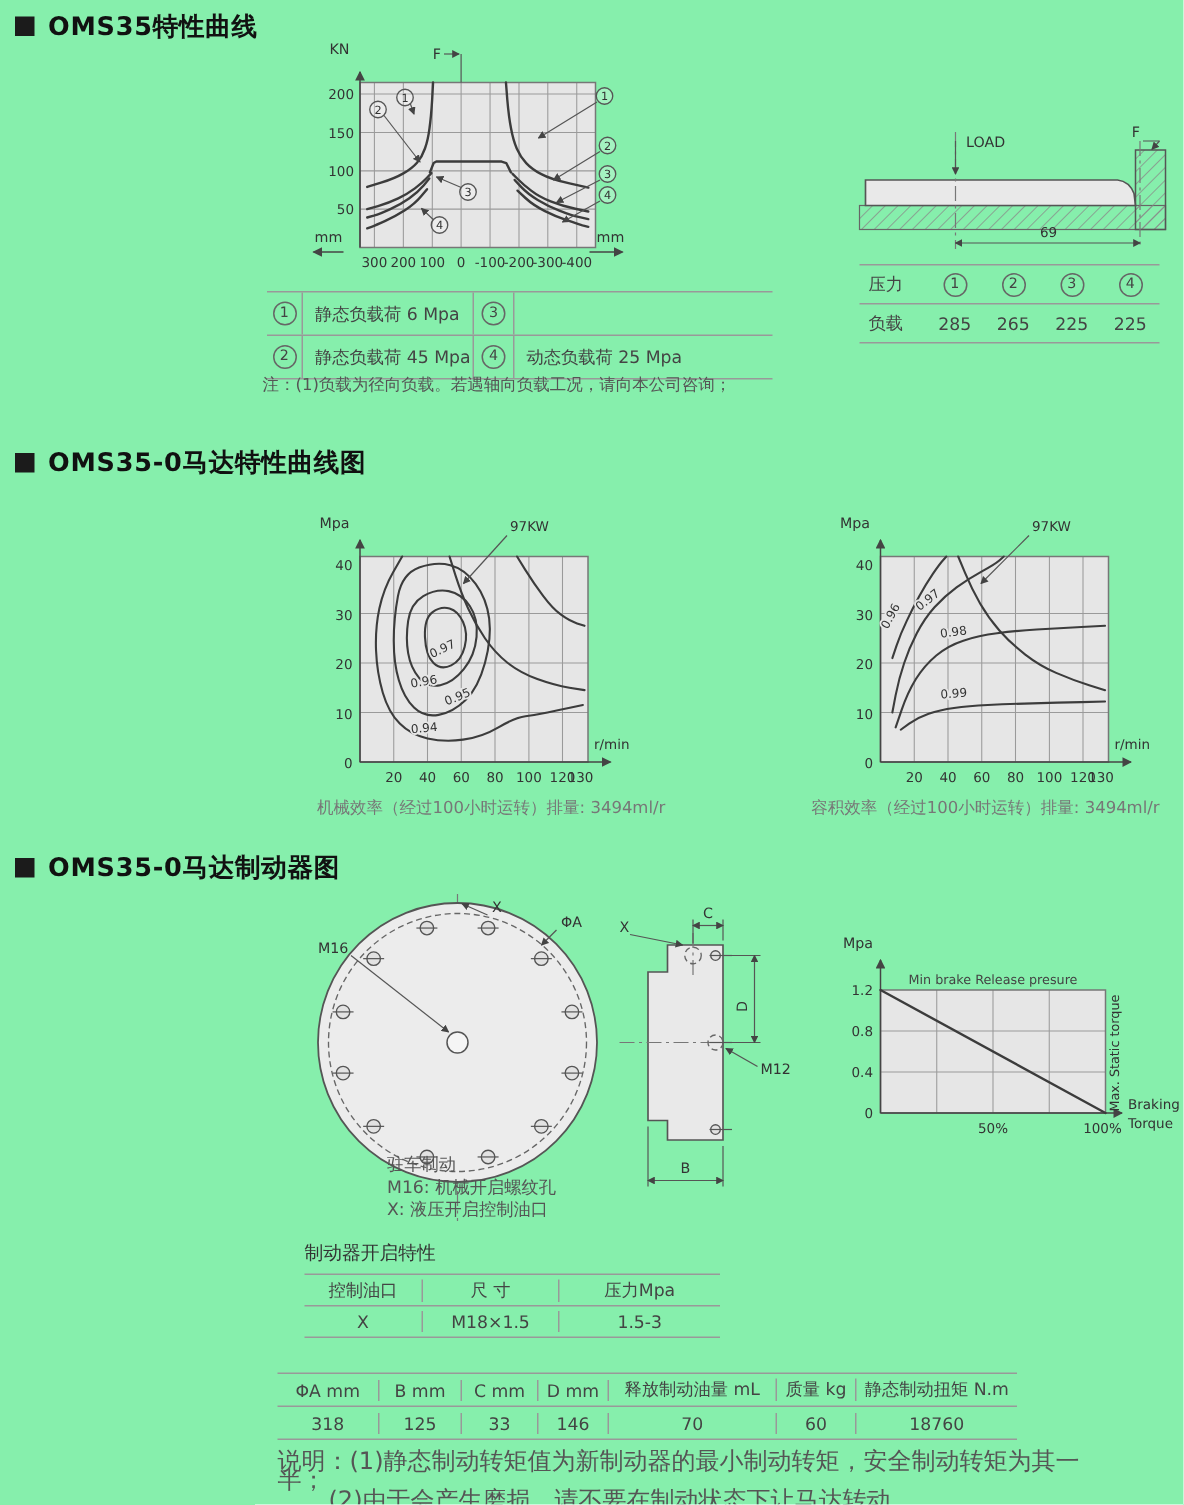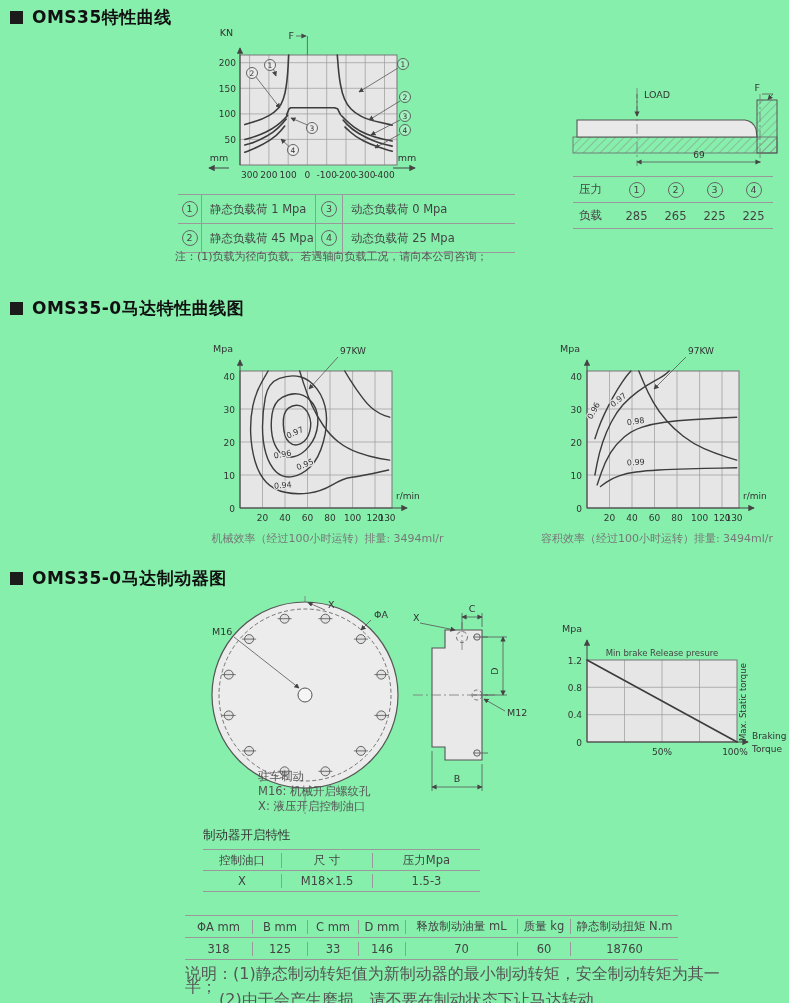--- a/index.html
+++ b/index.html
@@ -145,25 +145,24 @@
     <text class="lbl" x="215" y="11" text-anchor="end">F</text>
     <line class="leader" x1="217" y1="14" x2="228" y2="14"></line>
     <line class="leader" x1="228" y1="14" x2="223" y2="19.5" marker-end="url(#arr)"></line>
   </svg>
 
   <div class="abs tbl" style="left:178px;top:194px;width:337px;">
     <div class="trow" style="height:29px;">
       <div class="cell vline ctr" style="width:24px;height:100%;display:flex;align-items:center;justify-content:center;">
           <span class="circ">1</span>
         </div>
-      <div class="cell vline" style="width:114px;height:100%;display:flex;align-items:center;padding-left:8px;">静态负载荷 1 Mpa</div>
+      <div class="cell vline" style="width:114px;height:100%;display:flex;align-items:center;padding-left:8px;">静态负载荷 6 Mpa</div>
       <div class="cell vline ctr" style="width:27px;height:100%;display:flex;align-items:center;justify-content:center;">
           <span class="circ">3</span>
         </div>
-      <div class="cell" style="flex:1;height:100%;display:flex;align-items:center;padding-left:8px;">动态负载荷 0 Mpa</div>
     </div>
     <div class="trow" style="height:29px;">
       <div class="cell vline ctr" style="width:24px;height:100%;display:flex;align-items:center;justify-content:center;">
           <span class="circ">2</span>
         </div>
       <div class="cell vline" style="width:114px;height:100%;display:flex;align-items:center;padding-left:8px;">静态负载荷 45 Mpa</div>
       <div class="cell vline ctr" style="width:27px;height:100%;display:flex;align-items:center;justify-content:center;">
           <span class="circ">4</span>
         </div>
       <div class="cell" style="flex:1;height:100%;display:flex;align-items:center;padding-left:8px;">动态负载荷 25 Mpa</div>

